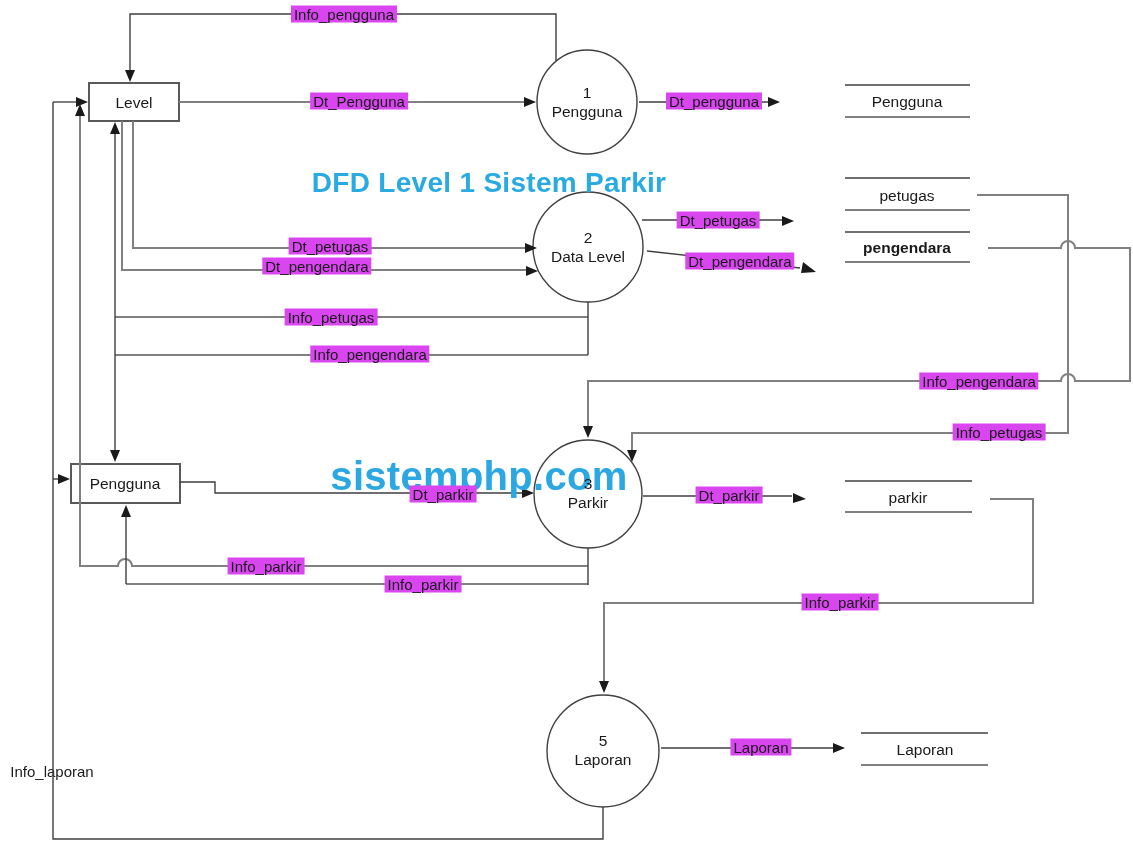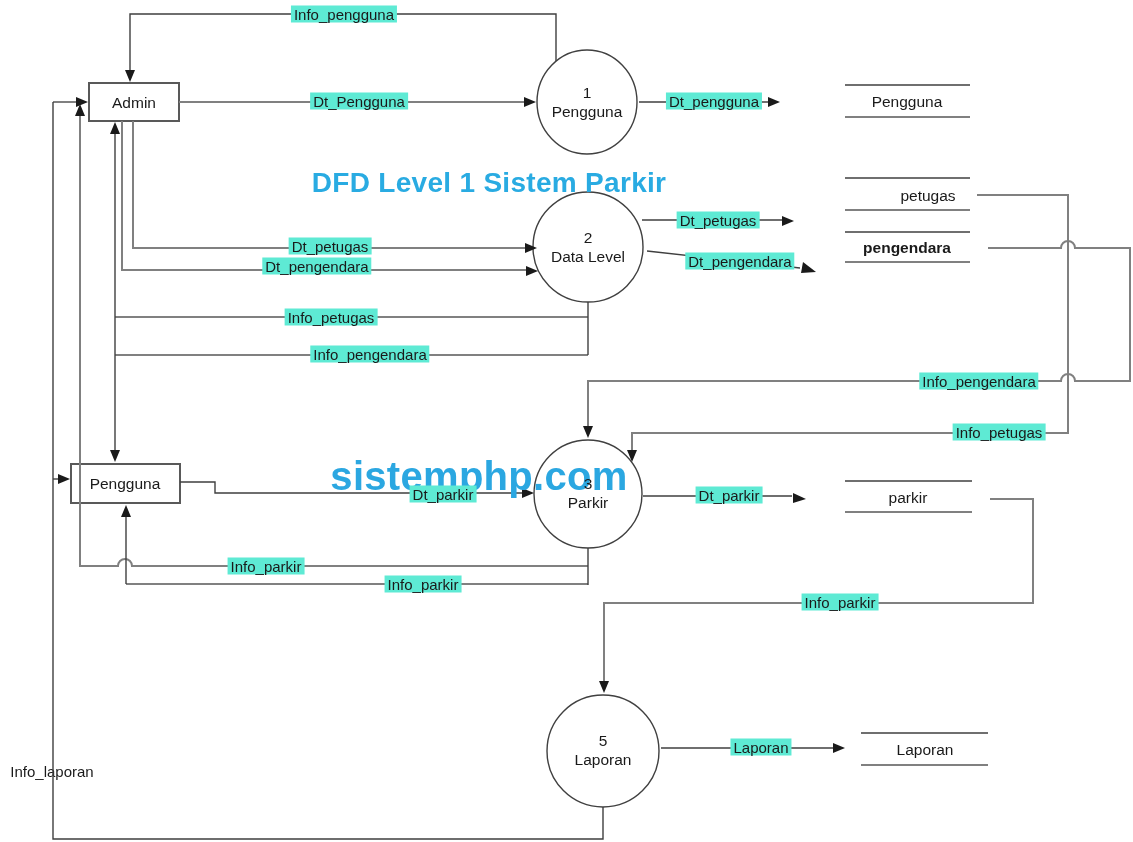--- a/index.html
+++ b/index.html
@@ -6,21 +6,21 @@
   #stage{position:relative;width:1133px;height:842px;background:#fff;overflow:hidden;
          font-family:"Liberation Sans",sans-serif;}
   #dfd-svg{position:absolute;left:0;top:0;z-index:1;}
   .k{stroke:#3f3f3f;stroke-width:1.4;fill:none;}
   .g{stroke:#808080;stroke-width:2;fill:none;}
   .a{fill:#1a1a1a;stroke:none;}
   .node{fill:#ffffff;stroke:#595959;stroke-width:2;}
   .proc{fill:#ffffff;stroke:#404040;stroke-width:1.4;}
   .lbl{position:absolute;transform:translate(-50%,-50%);font-size:15px;color:#1a1a1a;
        white-space:nowrap;z-index:3;line-height:17px;}
-  .bg{background:#5eead4;padding:0 3px;}
+  .bg{background:#d946ef;padding:0 3px;}
   .under{z-index:0;}
   .node-lbl{position:absolute;transform:translate(-50%,-50%);font-size:15.5px;color:#1a1a1a;
        white-space:nowrap;z-index:3;text-align:center;line-height:19px;}
   .proc-lbl{z-index:3;background:transparent;}
   .title{position:absolute;transform:translate(-50%,-50%);font-size:28px;font-weight:bold;
        color:#29ABE2;white-space:nowrap;z-index:2;letter-spacing:0.3px;}
   .wm{position:absolute;transform:translate(-50%,-50%);font-size:40px;font-weight:bold;
        color:#2BA7E1;white-space:nowrap;z-index:2;letter-spacing:0.3px;}
 </style>
 </head>
@@ -150,42 +150,42 @@
     </g>
     <g>
       <path class="k" d="M661 748 H833"></path>
       <polygon class="a" points="845,748 833,743 833,753"></polygon>
     </g>
   </svg>
 
   <div class="title" style="left:489px;top:183px;">DFD Level 1 Sistem Parkir</div>
   <div class="wm" style="left:479px;top:476px;">sistemphp.com</div>
 
-  <div class="node-lbl" style="left:134px;top:102px;">Admin</div>
+  <div class="node-lbl" style="left:134px;top:102px;">Level</div>
   <div class="node-lbl" style="left:125px;top:483px;">Pengguna</div>
 
   <div class="node-lbl proc-lbl" style="left:587px;top:102px;">
     <div>1</div>
     <div>Pengguna</div>
   </div>
   <div class="node-lbl proc-lbl" style="left:588px;top:247px;">
     <div>2</div>
     <div>Data Level</div>
   </div>
   <div class="node-lbl proc-lbl" style="left:588px;top:493px;">
     <div>3</div>
     <div>Parkir</div>
   </div>
   <div class="node-lbl proc-lbl" style="left:603px;top:750px;">
     <div>5</div>
     <div>Laporan</div>
   </div>
 
   <div class="node-lbl" style="left:907px;top:101px;">Pengguna</div>
-  <div class="node-lbl" style="left:928px;top:195px;">petugas</div>
+  <div class="node-lbl" style="left:907px;top:195px;">petugas</div>
   <div class="node-lbl" style="left:907px;top:247px;font-weight:bold;">pengendara</div>
   <div class="node-lbl" style="left:908px;top:497px;">parkir</div>
   <div class="node-lbl" style="left:925px;top:749px;">Laporan</div>
 
   <span class="lbl bg" style="left:344px;top:14px;">Info_pengguna</span>
   <span class="lbl bg" style="left:359px;top:101px;">Dt_Pengguna</span>
   <span class="lbl bg" style="left:714px;top:101px;">Dt_pengguna</span>
   <span class="lbl bg" style="left:330px;top:246px;">Dt_petugas</span>
   <span class="lbl bg" style="left:317px;top:266px;">Dt_pengendara</span>
   <span class="lbl bg" style="left:718px;top:220px;">Dt_petugas</span>

